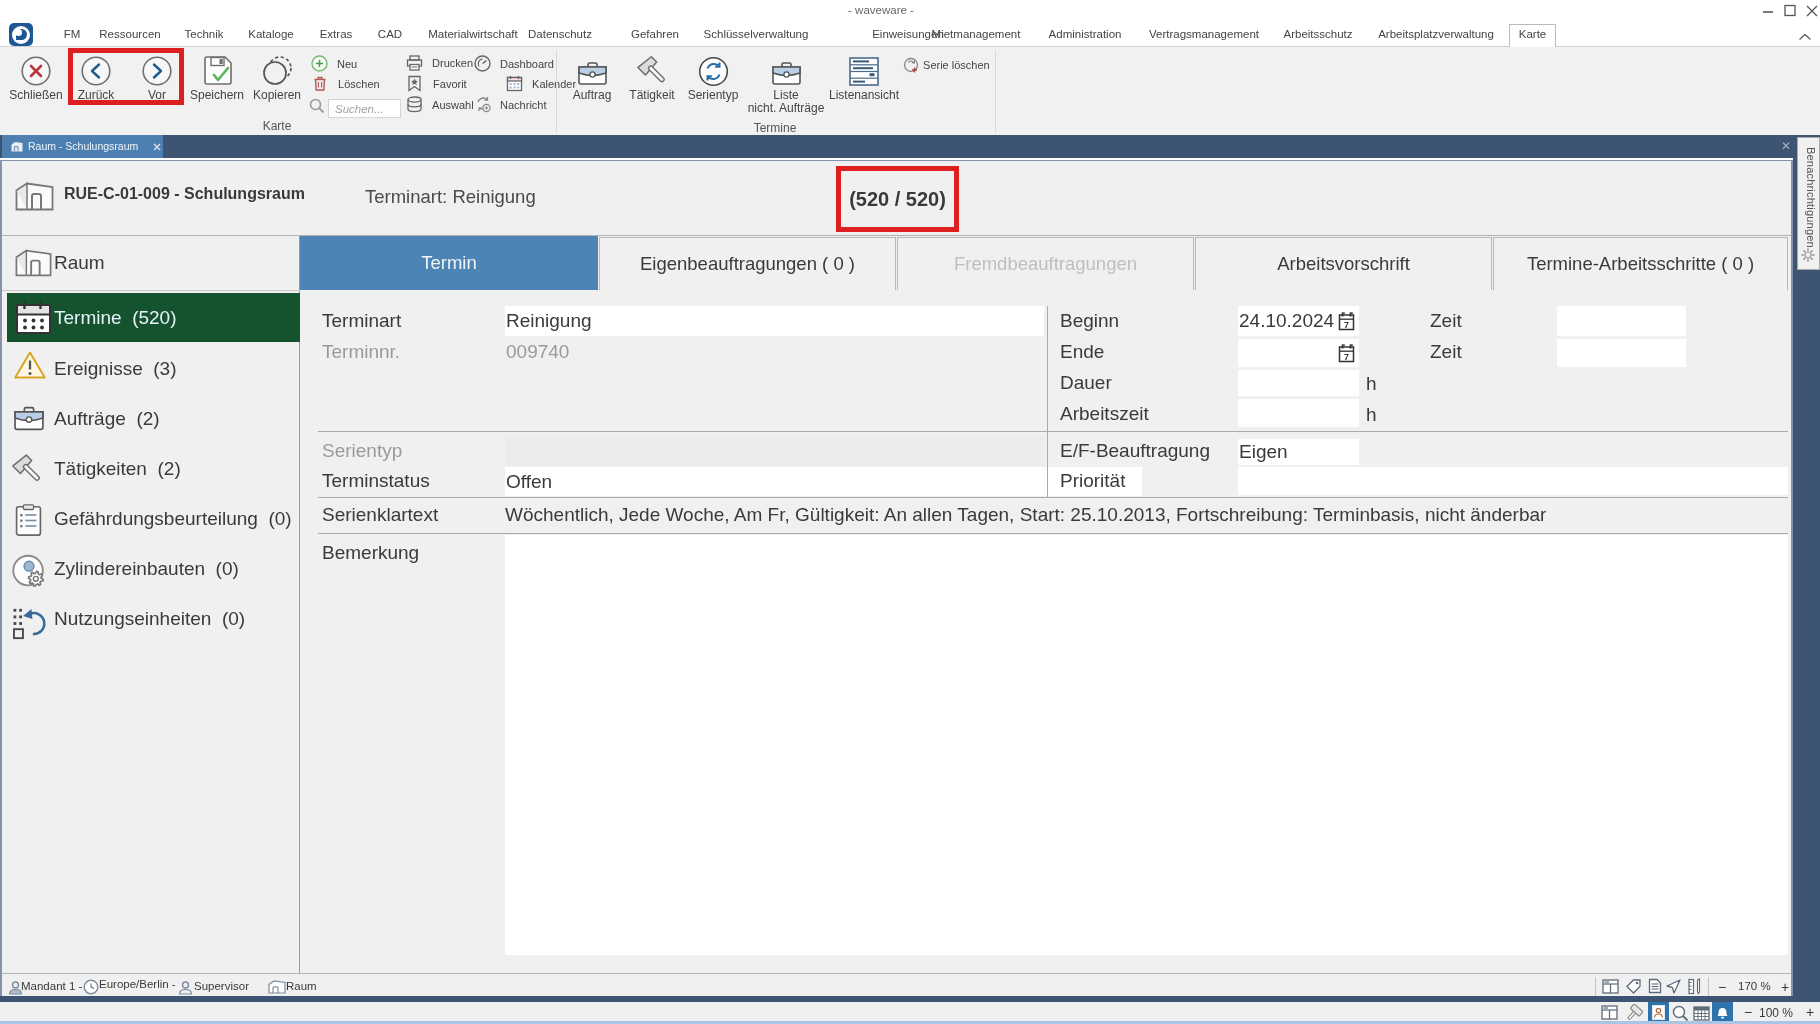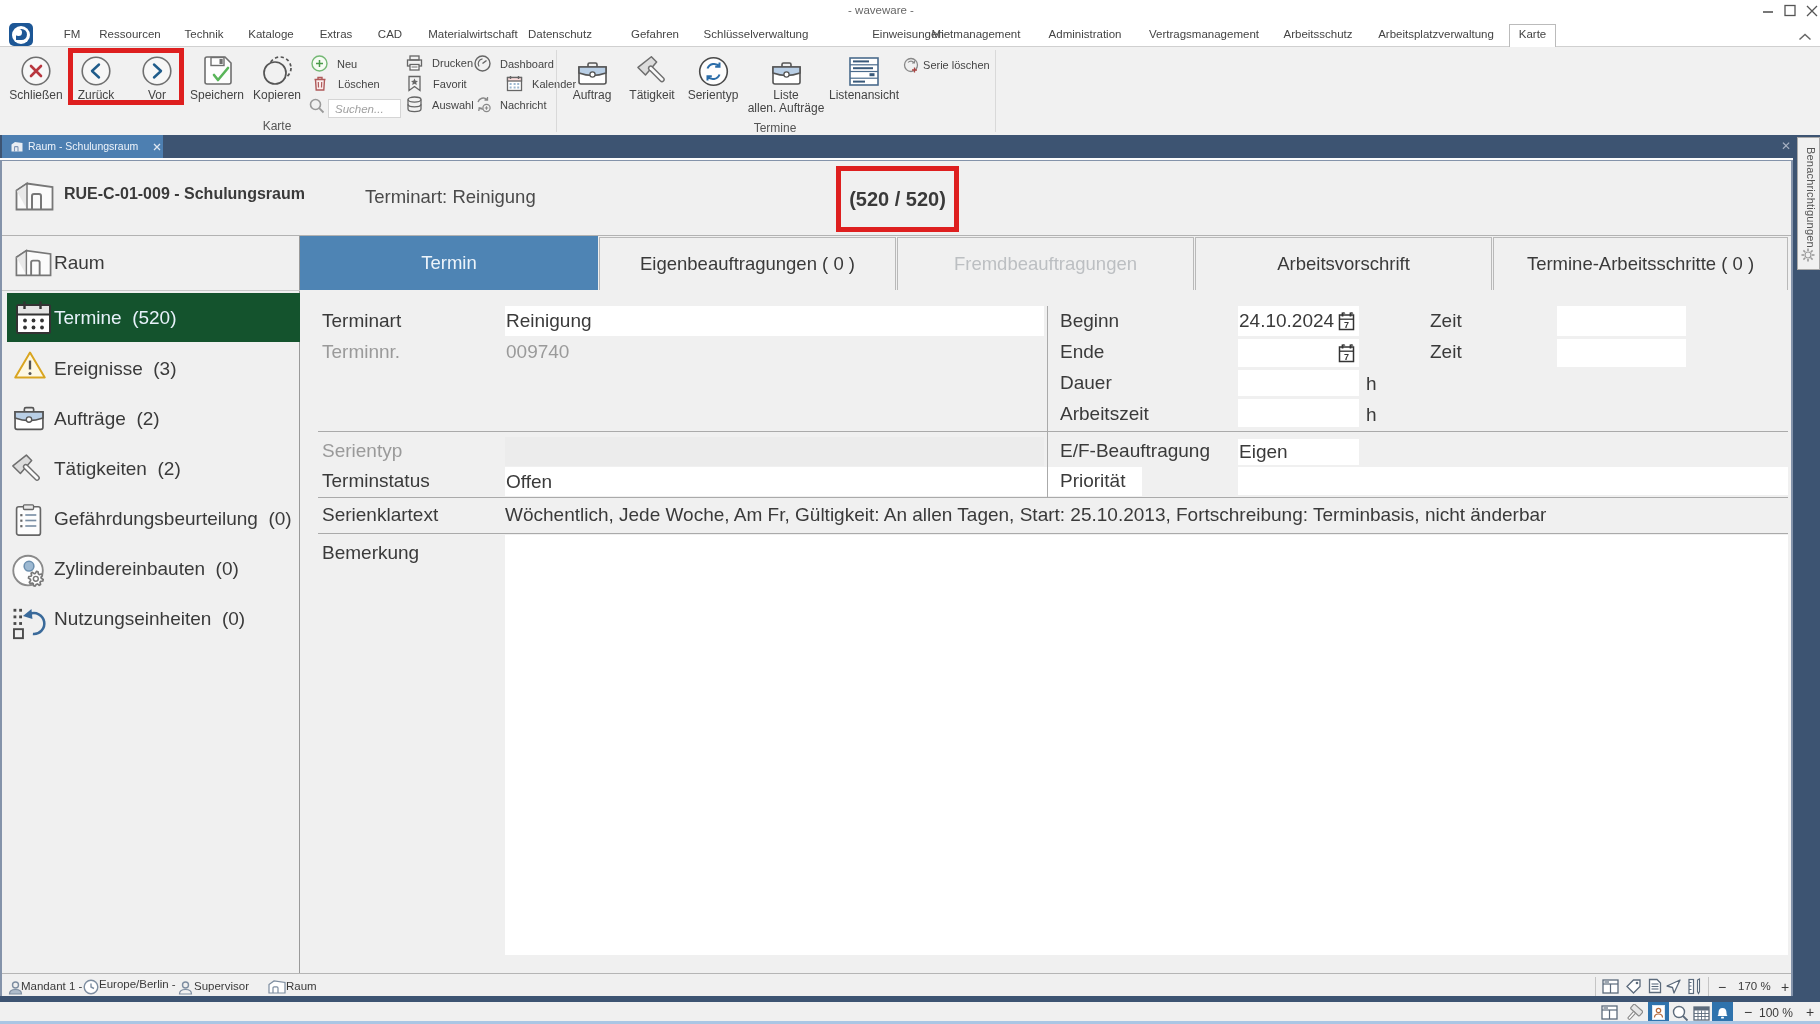--- a/index.html
+++ b/index.html
@@ -242,21 +242,21 @@
     <path d="M21.5 18.5 A7 7 0 0 1 9.5 20.5 M9.5 24.5 L9.5 20.2 L13.8 20.2" fill="none" stroke="#2a6ca8" stroke-width="2"></path>
   </svg>
   <div class="abs" style="left:677px; top:41px; width:72px; text-align:center; font-size:12px; color:#444;">Serientyp</div>
   <svg class="abs" style="left:771px; top:13px;" width="31" height="25" viewBox="0 0 31 25">
     <path d="M2 7 L29 7 L29 22 Q29 24 27 24 L4 24 Q2 24 2 22 Z" fill="#fff" stroke="#555" stroke-width="1.6"></path>
     <path d="M2 7 L29 7 L29 13 Q22 15.5 15.5 15.5 Q9 15.5 2 13 Z" fill="#b9cfe6" stroke="#555" stroke-width="1.6"></path>
     <path d="M11 7 L11 4.5 Q11 3 12.5 3 L18.5 3 Q20 3 20 4.5 L20 7" fill="none" stroke="#555" stroke-width="1.6"></path>
     <circle cx="15.5" cy="14.5" r="2.6" fill="#fff" stroke="#555" stroke-width="1.3"></circle>
   </svg>
   <div class="abs" style="left:750px; top:41px; width:72px; text-align:center; font-size:12px; color:#444;">Liste</div>
-  <div class="abs" style="left:725px; top:54px; width:122px; text-align:center; font-size:12px; color:#444;">allen. Aufträge</div>
+  <div class="abs" style="left:725px; top:54px; width:122px; text-align:center; font-size:12px; color:#444;">nicht. Aufträge</div>
   <svg class="abs" style="left:849px; top:10px;" width="30" height="29" viewBox="0 0 30 29">
     <rect x="1" y="1" width="28" height="27" fill="#fff" stroke="#4a6b8c" stroke-width="1.6"></rect>
     <line x1="1" y1="7.8" x2="29" y2="7.8" stroke="#4a6b8c" stroke-width="1.2"></line>
     <line x1="1" y1="14.5" x2="29" y2="14.5" stroke="#4a6b8c" stroke-width="1.2"></line>
     <line x1="1" y1="21.2" x2="29" y2="21.2" stroke="#4a6b8c" stroke-width="1.2"></line>
     <line x1="4" y1="4.4" x2="20" y2="4.4" stroke="#39597a" stroke-width="2"></line>
     <line x1="4" y1="11.2" x2="24" y2="11.2" stroke="#39597a" stroke-width="2"></line>
     <rect x="20.5" y="16.2" width="5" height="3" fill="#39597a"></rect>
     <line x1="4" y1="24.6" x2="16" y2="24.6" stroke="#39597a" stroke-width="2"></line>
   </svg>

